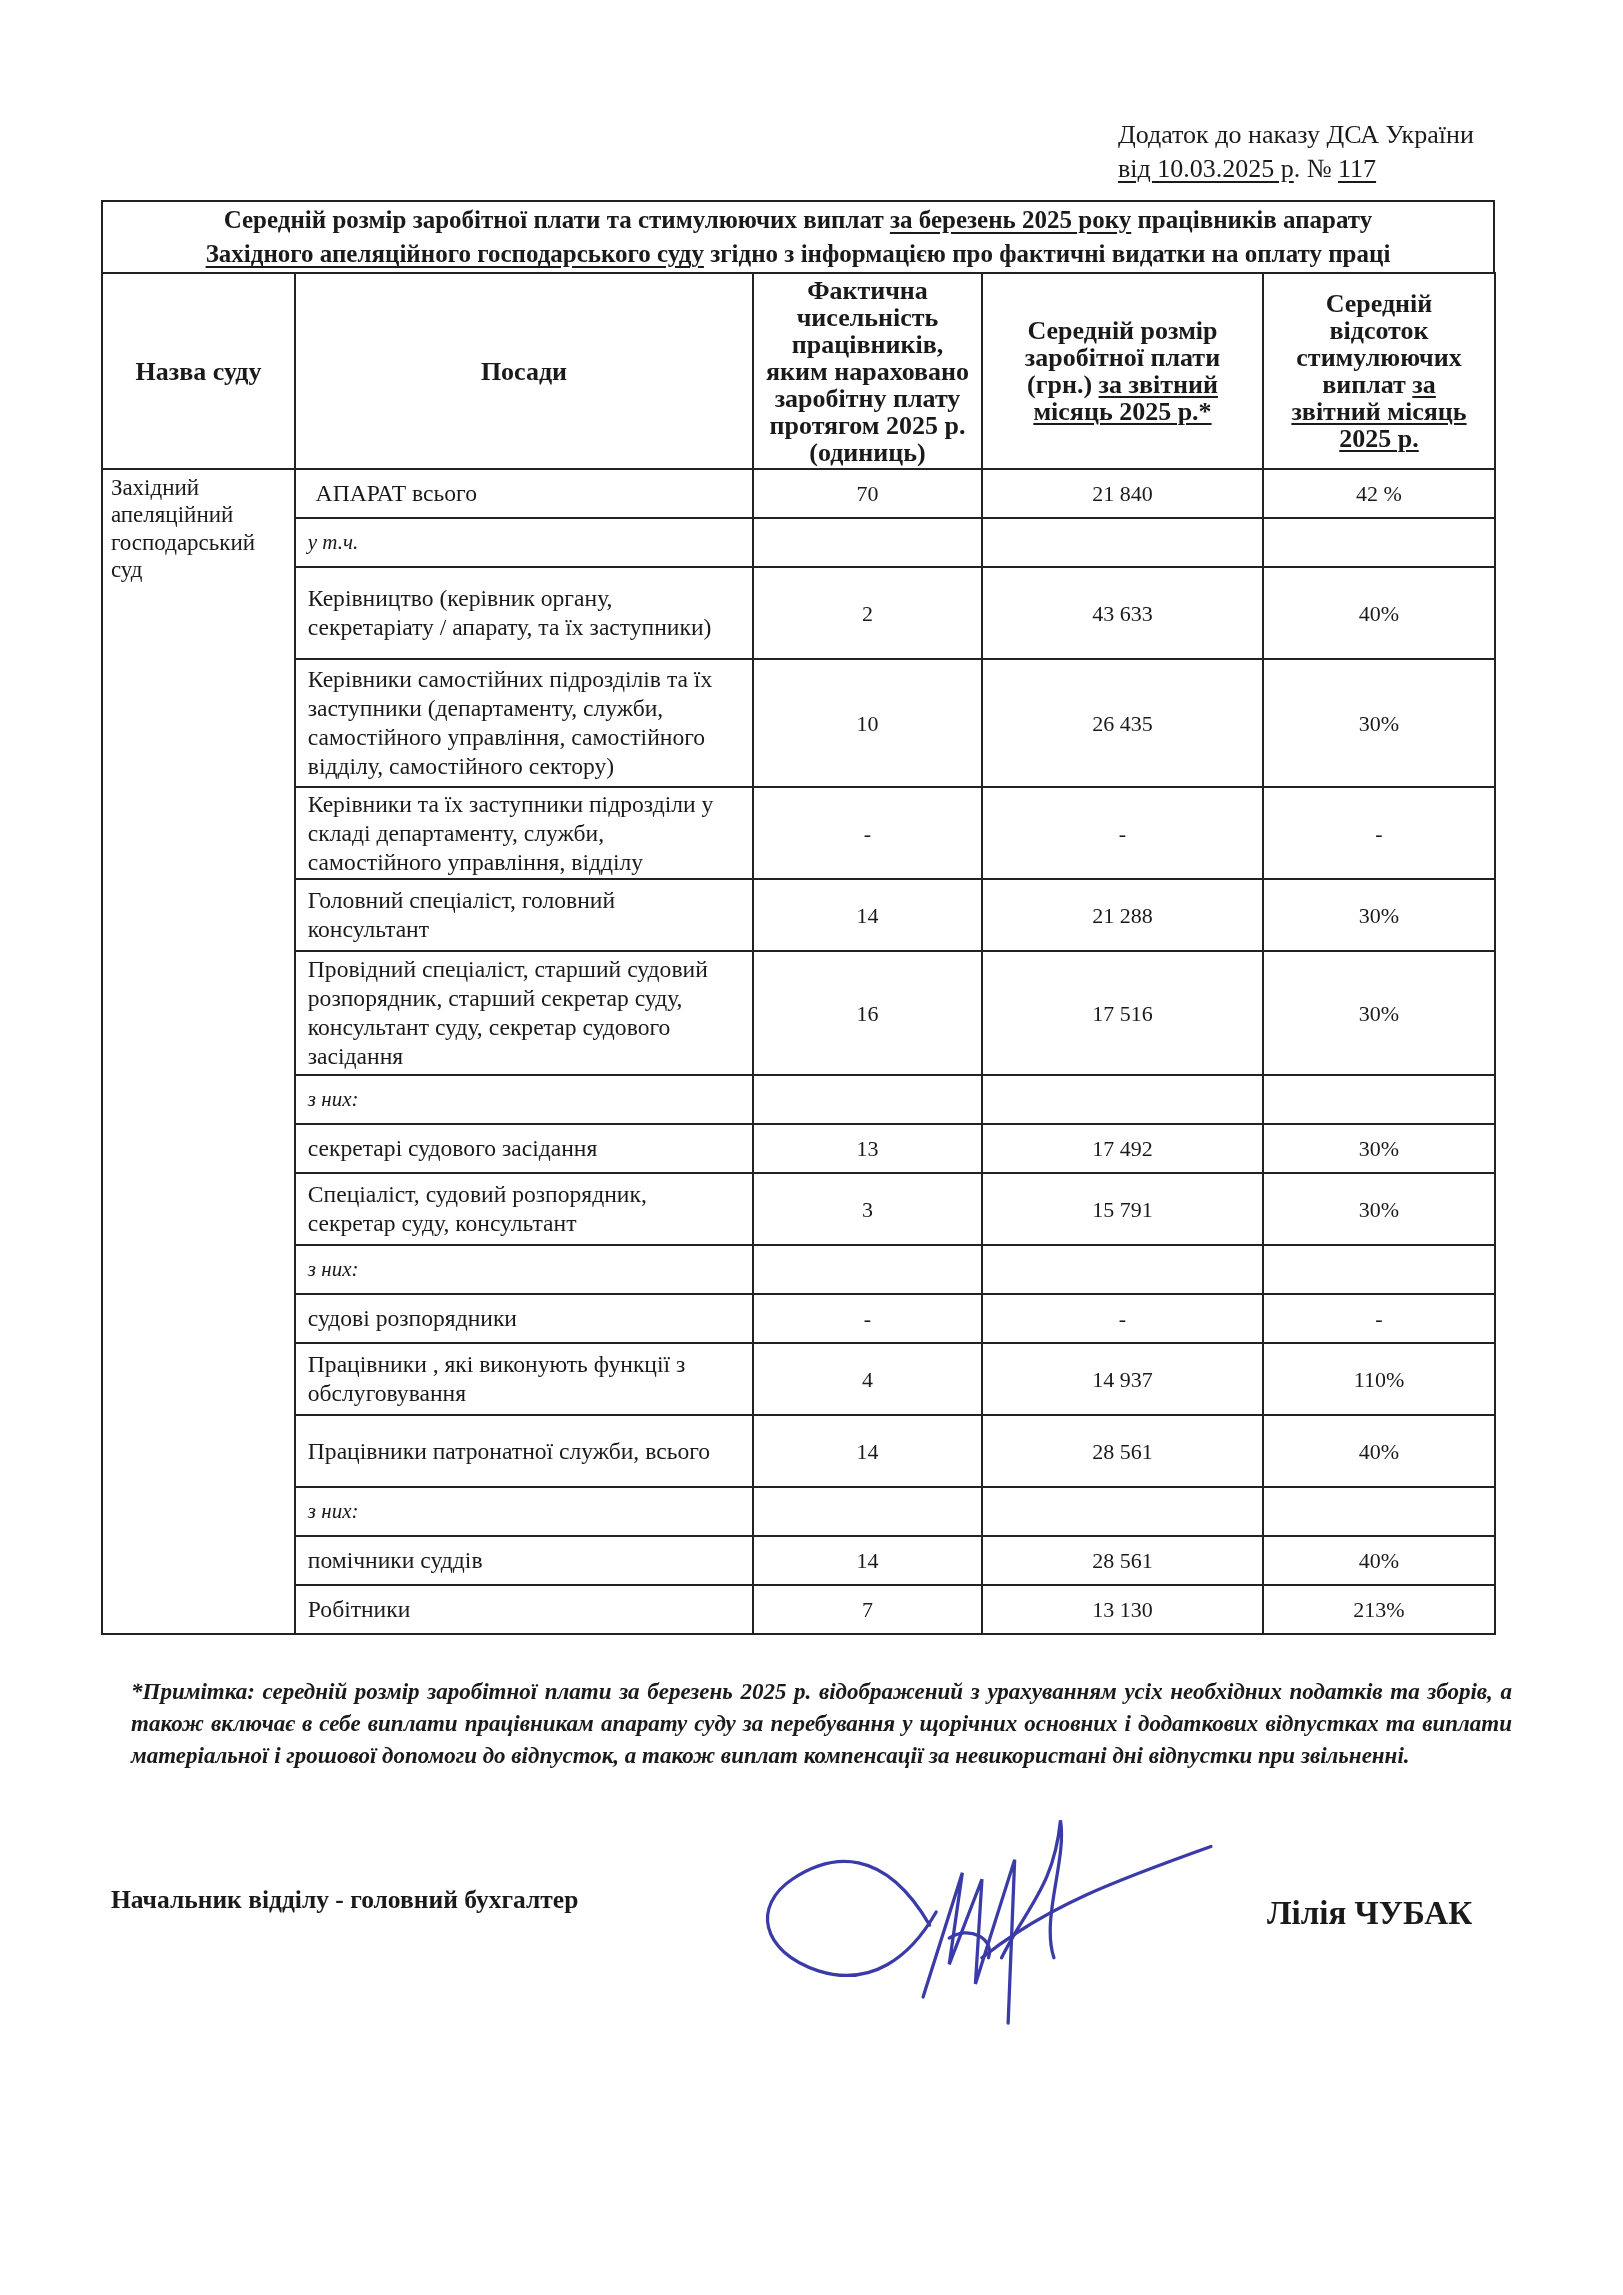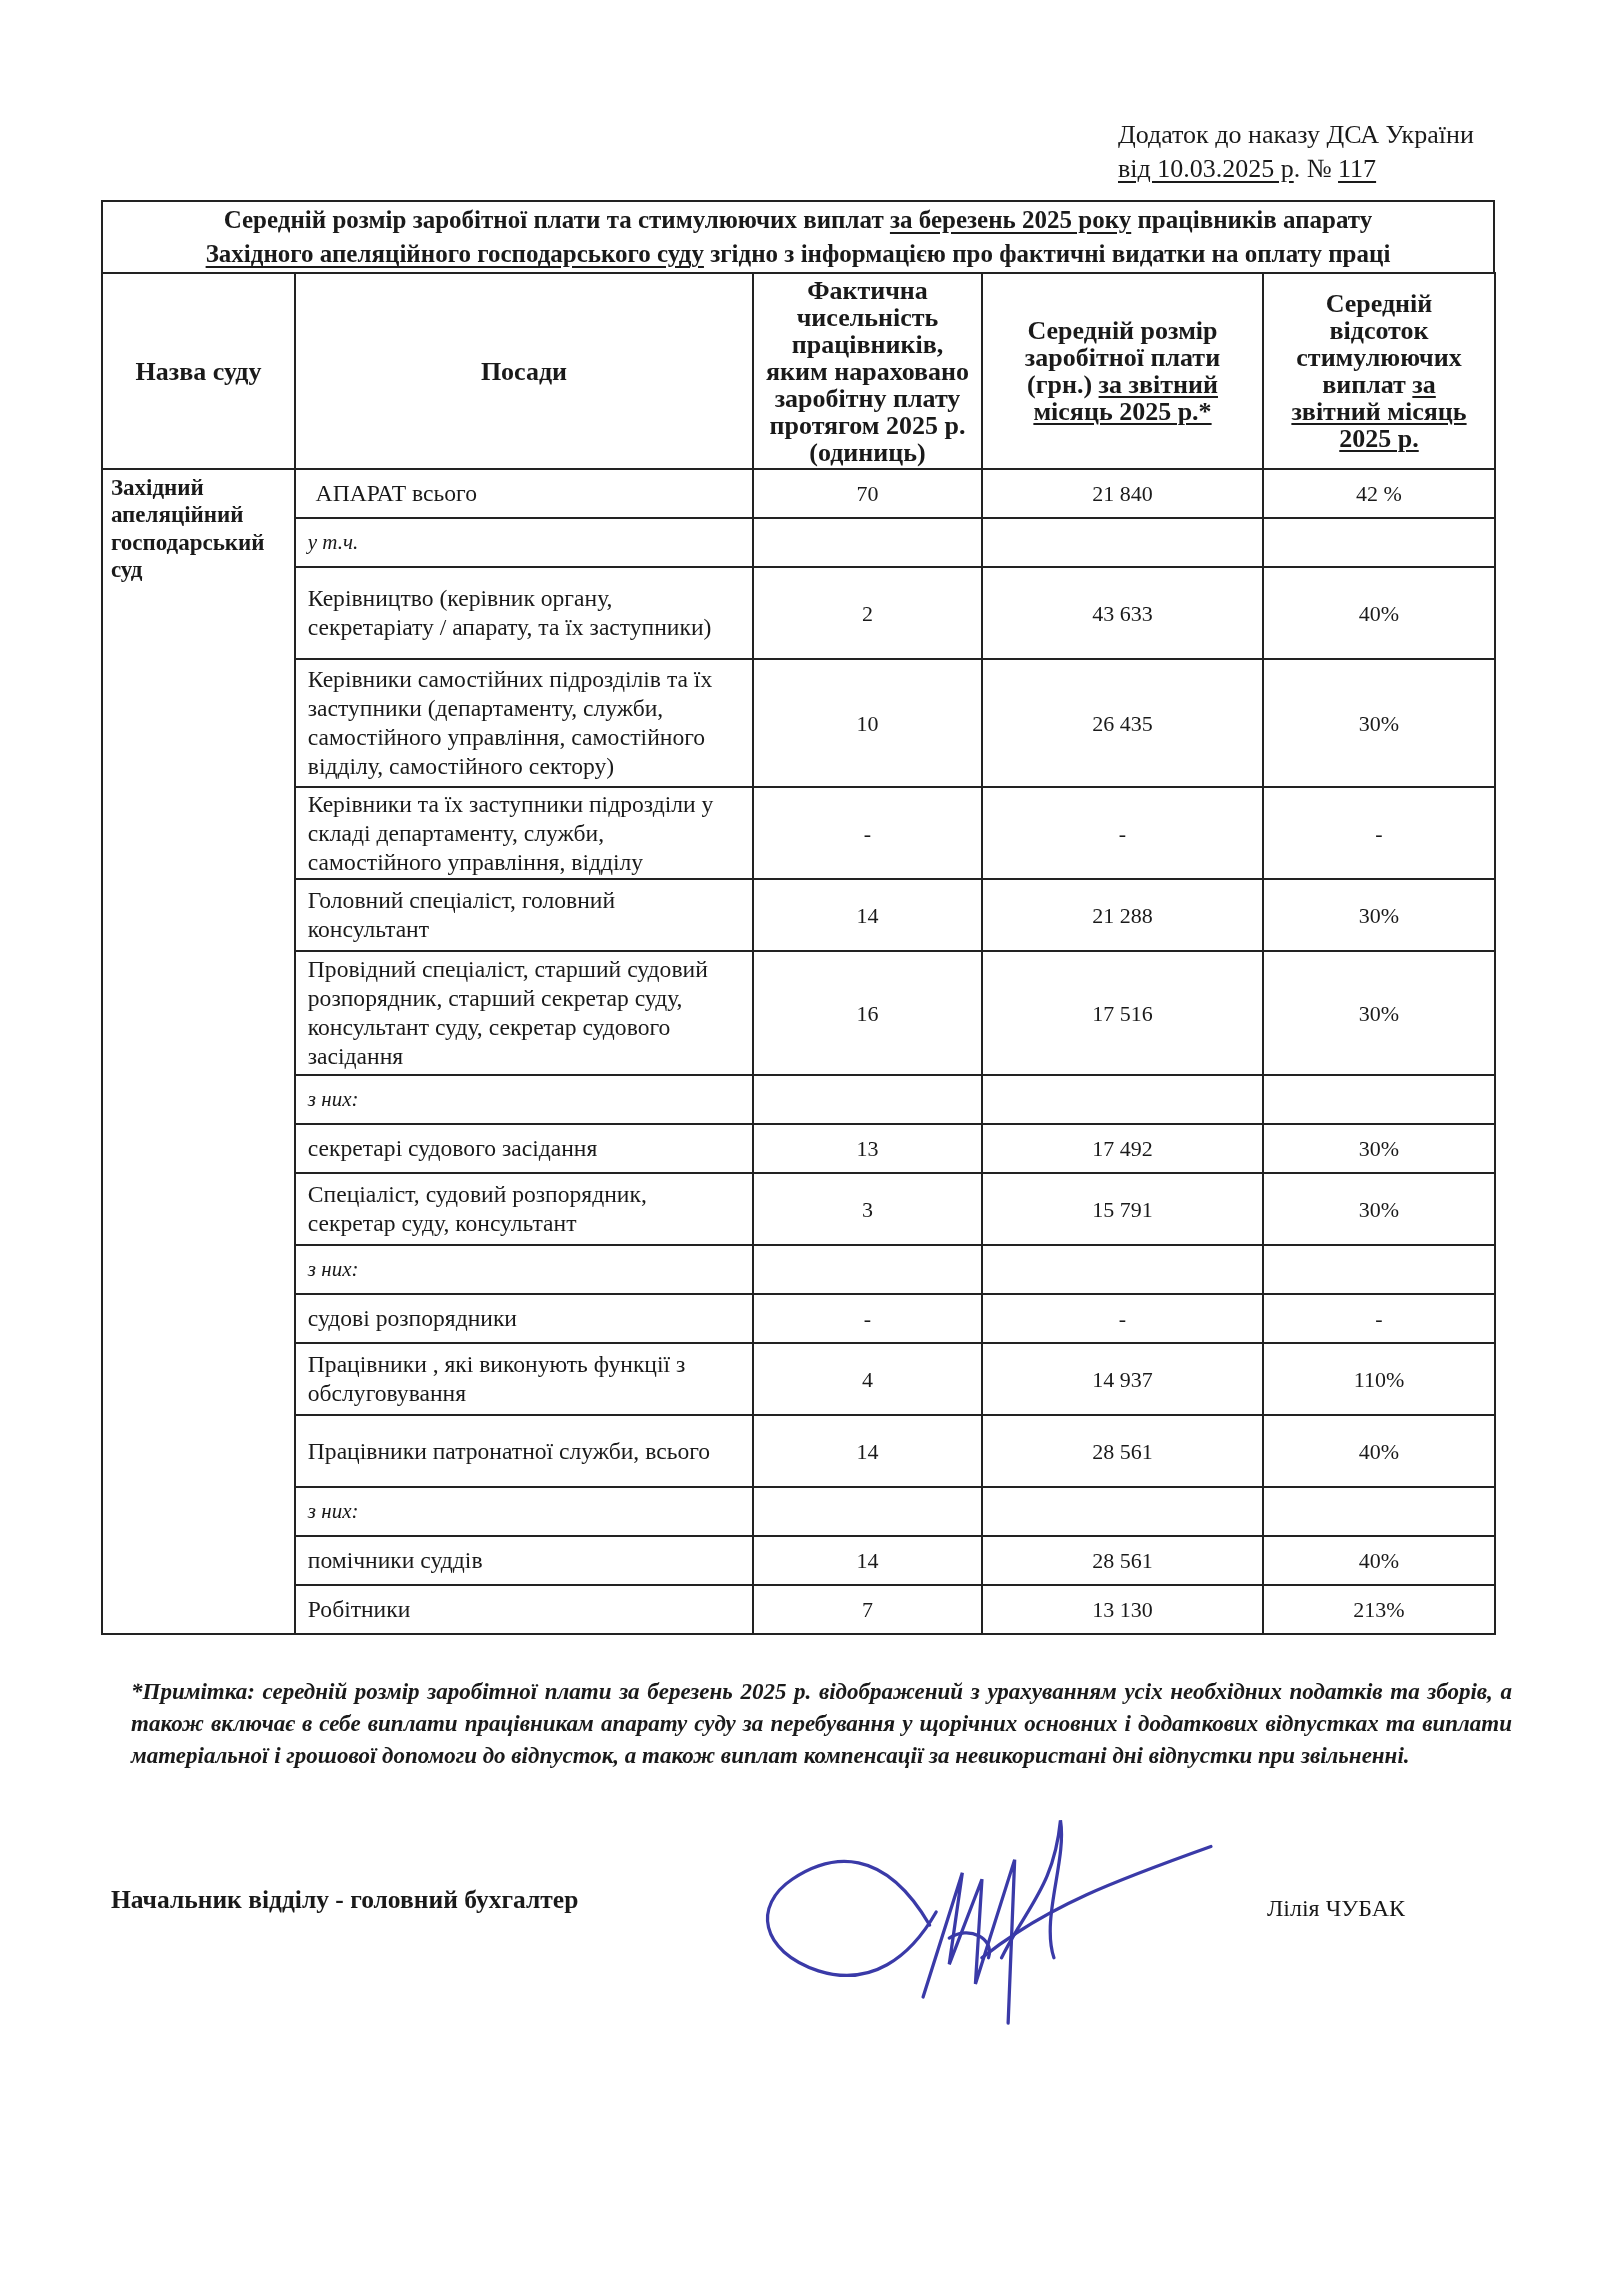--- a/index.html
+++ b/index.html
@@ -9,28 +9,28 @@
   .appendix .u { text-decoration: underline; text-decoration-thickness: 2px; text-underline-offset: 3.9px; }
   .sheet { position: absolute; left: 101px; top: 200px; width: 1394px; }
   .title-box { border: 2px solid #222; border-bottom: none; height: 72px; box-sizing: border-box;
                display: flex; align-items: center; justify-content: center; text-align: center;
                font-weight: bold; font-size: 25px; line-height: 34px; padding: 0 26px; }
   .title-box .u { text-decoration: underline; text-decoration-thickness: 2px; text-underline-offset: 3.9px; }
   table { border-collapse: collapse; width: 1394px; table-layout: fixed; }
   td, th { border: 2px solid #222; padding: 0 11.8px; vertical-align: middle; font-size: 23.6px; line-height: 29px; }
   th { font-weight: bold; text-align: center; font-size: 26px; line-height: 27px; }
   th .u { text-decoration: underline; text-decoration-thickness: 2px; text-underline-offset: 3.3px; }
-  td.court { vertical-align: top; font-weight: bold; padding: 3.9px 7.9px; line-height: 27.5px; font-size: 23px; }
+  td.court { vertical-align: top; font-weight: normal; padding: 3.9px 7.9px; line-height: 27.5px; font-size: 23px; }
   td.num { text-align: center; font-size: 22px; }
   td.pos { text-align: left; }
   td.pos.italic { font-style: italic; font-size: 21px; }
   .note { position: absolute; left: 111px; top: 1676px; width: 1381px; font-style: italic; font-weight: bold;
           font-size: 23px; line-height: 32px; text-align: justify; margin-left: 20px; }
   .sign-title { position: absolute; left: 111px; top: 1885px; font-weight: bold; font-size: 25.5px; }
-  .sign-name { position: absolute; left: 1267px; top: 1895px; font-weight: normal; font-size: 24px; }
+  .sign-name { position: absolute; left: 1267px; top: 1895px; font-weight: bold; font-size: 33px; }
   .signature { position: absolute; left: 753px; top: 1807px; width: 471px; height: 223px; }
 </style>
 </head>
 <body>
 
 <div class="appendix">
   <div>Додаток до наказу ДСА України</div>
   <div><span class="u">від 10.03.2025 р</span><span>. № </span><span class="u">117</span></div>
 </div>
 

